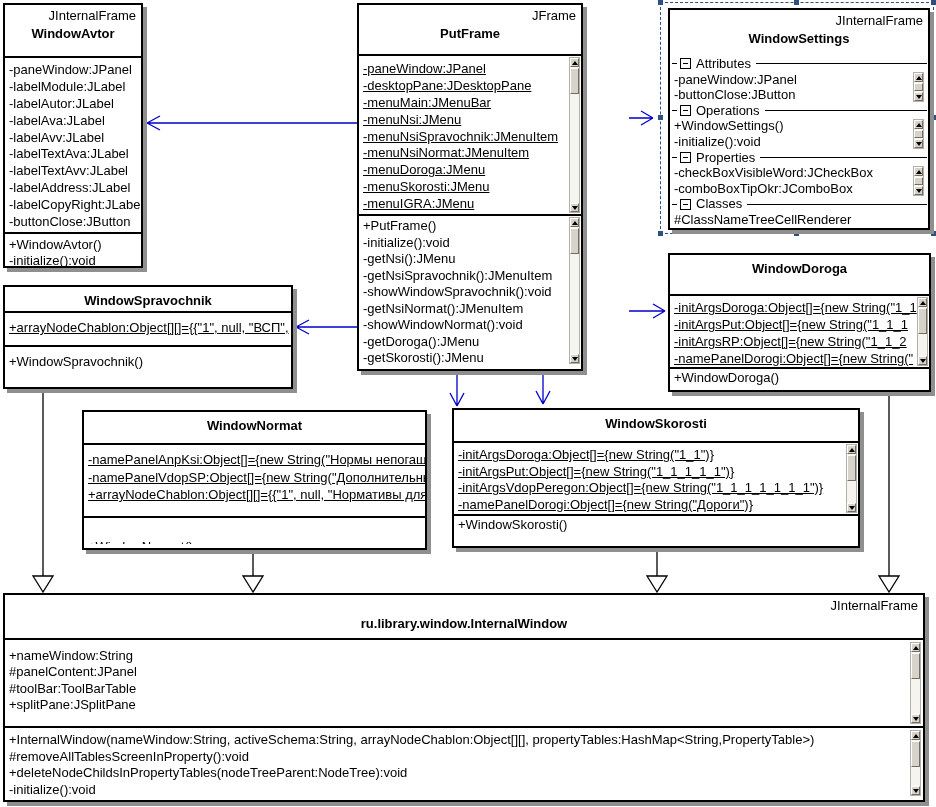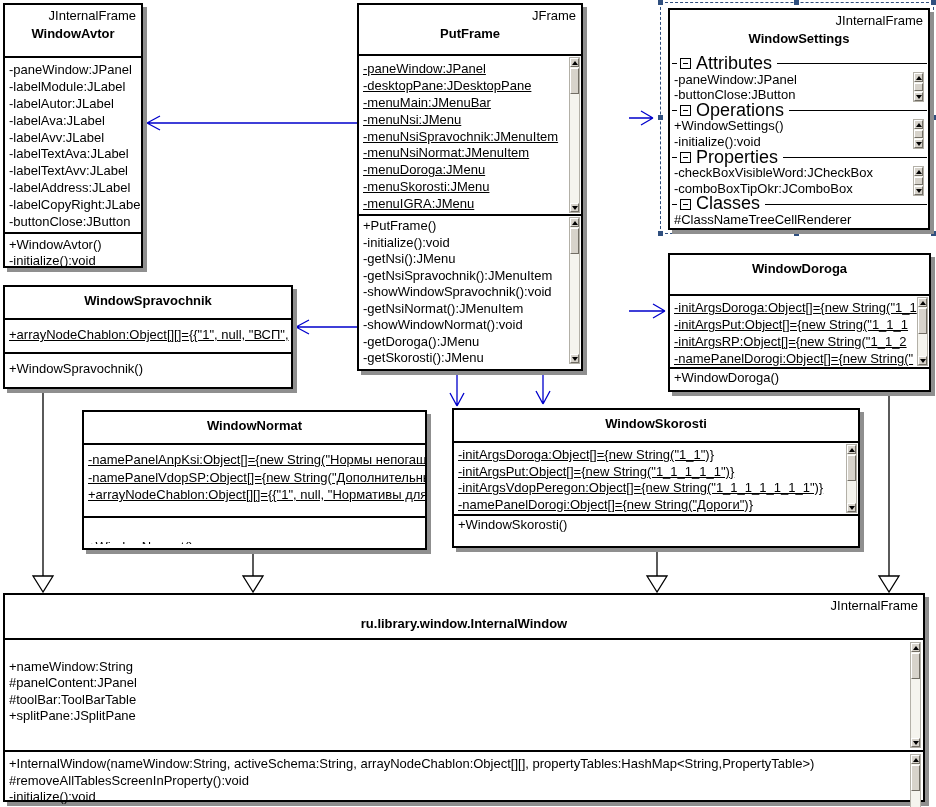--- a/index.html
+++ b/index.html
@@ -39,33 +39,33 @@
 
   #b-put{left:357px;top:3px;width:226px;height:368px}
   #b-put .title{height:49px}
   #b-put .attrs{height:160px;padding-top:5px}
   #b-put .attrs .m{height:16.9px;line-height:16.9px}
   #b-put .ops{height:151px;padding-top:2px}
   #b-put .ops .m{height:16.5px;line-height:16.5px}
 
   #b-settings{left:668px;top:8px;width:262px;height:222px}
   #b-settings .title{height:46px}
-  #b-settings .row{height:15.6px;line-height:15.6px;font-size:18px}
+  #b-settings .row{height:15.6px;line-height:15.6px;font-size:13px}
   .sec-hdr{display:flex;align-items:center;padding-left:2px;box-sizing:border-box}
   .sec-hdr .lead{width:5px;height:1px;background:#000;flex:none}
   .cbox{width:9px;height:9px;border:1px solid #000;box-sizing:content-box;position:relative;
         flex:none;margin:0 5px 0 3px;background:#fff}
   .cbox::after{content:"";position:absolute;left:2px;right:2px;top:4px;height:1px;background:#000}
   .sec-hdr .lbl{white-space:pre;padding-right:5px}
   .sec-hdr .tail{flex:1;height:1px;background:#000;margin-right:1px}
   #b-settings .m{height:15.6px;line-height:15.6px}
   #sb-mini1{top:62px}#sb-mini2{top:109px}#sb-mini3{top:156px}
 
   #b-sprav{left:3px;top:285px;width:290px;height:104px}
-  #b-sprav .title{height:31px}
+  #b-sprav .title{height:24px}
   #b-sprav .attrs{height:34px;padding-top:6px}
   #b-sprav .ops{height:31px;padding-top:6px}
   #b-sprav .m{height:17px;line-height:17px}
 
   #b-doroga{left:668px;top:253px;width:263px;height:139px}
   #b-doroga .title{height:39px}
   #b-doroga .attrs{height:73px;padding-top:3px}
   #b-doroga .attrs .m{height:17px;line-height:17px;padding-right:13px}
   #b-doroga .ops{height:27px;}
   #b-doroga .ops .m{height:17px;line-height:17px}
@@ -79,21 +79,21 @@
 
   #b-skorosti{left:452px;top:408px;width:408px;height:140px}
   #b-skorosti .title{height:31px}
   #b-skorosti .attrs{height:73px;padding-top:4px}
   #b-skorosti .attrs .m{height:16.7px;line-height:16.7px;padding-right:13px}
   #b-skorosti .ops{height:28px;}
   #b-skorosti .ops .m{height:17px;line-height:17px}
 
   #b-internal{left:3px;top:593px;width:922px;height:209px}
   #b-internal .title{height:43px}
-  #b-internal .attrs{height:112px;padding-top:19px}
+  #b-internal .attrs{height:88px;padding-top:8px}
   #b-internal .attrs .m{height:16.3px;line-height:16.3px}
   #b-internal .ops{height:72px;padding-top:4px}
   #b-internal .ops .m{height:16.5px;line-height:16.5px}
   #b-internal .vsb{top:2px;right:2px;bottom:2px}
 
   
   #marquee{position:absolute;left:660px;top:2px;width:274px;height:232px;
            border:1px dashed #2f4f7f;box-sizing:border-box}
   .hdl{position:absolute;width:5px;height:5px;background:#2f4f7f}
   .hdl.tl{left:-3px;top:-3px}.hdl.tc{left:calc(50% - 3px);top:-3px}.hdl.tr{right:-3px;top:-3px}
@@ -354,20 +354,21 @@
       <div class="m">+splitPane:JSplitPane</div>
       <div class="vsb">
         <div class="sb-btn sb-up"></div>
         <div class="sb-thumb"></div>
         <div class="sb-btn sb-dn"></div>
       </div>
     </div>
     <div class="sect ops">
       <div class="m">+InternalWindow(nameWindow:String, activeSchema:String, arrayNodeChablon:Object[][], propertyTables:HashMap&lt;String,PropertyTable&gt;)</div>
       <div class="m">#removeAllTablesScreenInProperty():void</div>
+      <div class="m">+deleteNodeChildsInPropertyTables(nodeTreeParent:NodeTree):void</div>
       <div class="m">-initialize():void</div>
       <div class="vsb">
         <div class="sb-btn sb-up"></div>
         <div class="sb-thumb"></div>
         <div class="sb-btn sb-dn"></div>
       </div>
     </div>
   </div>
 
 </div>

